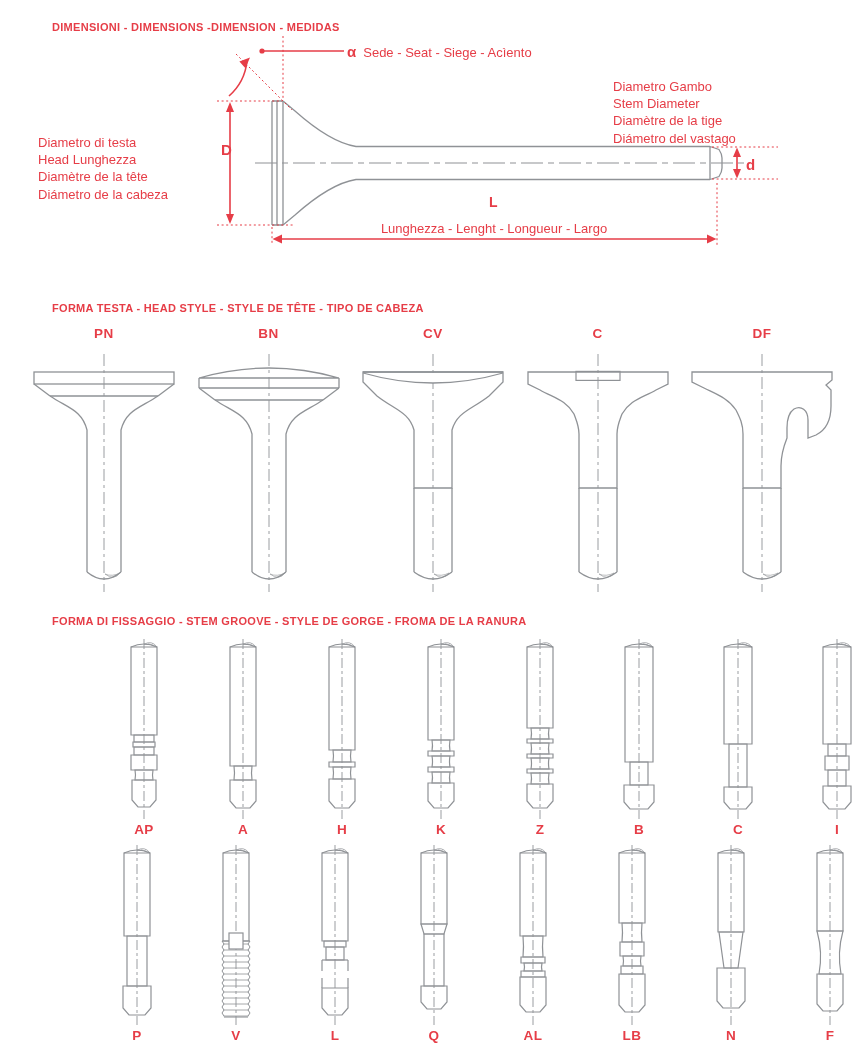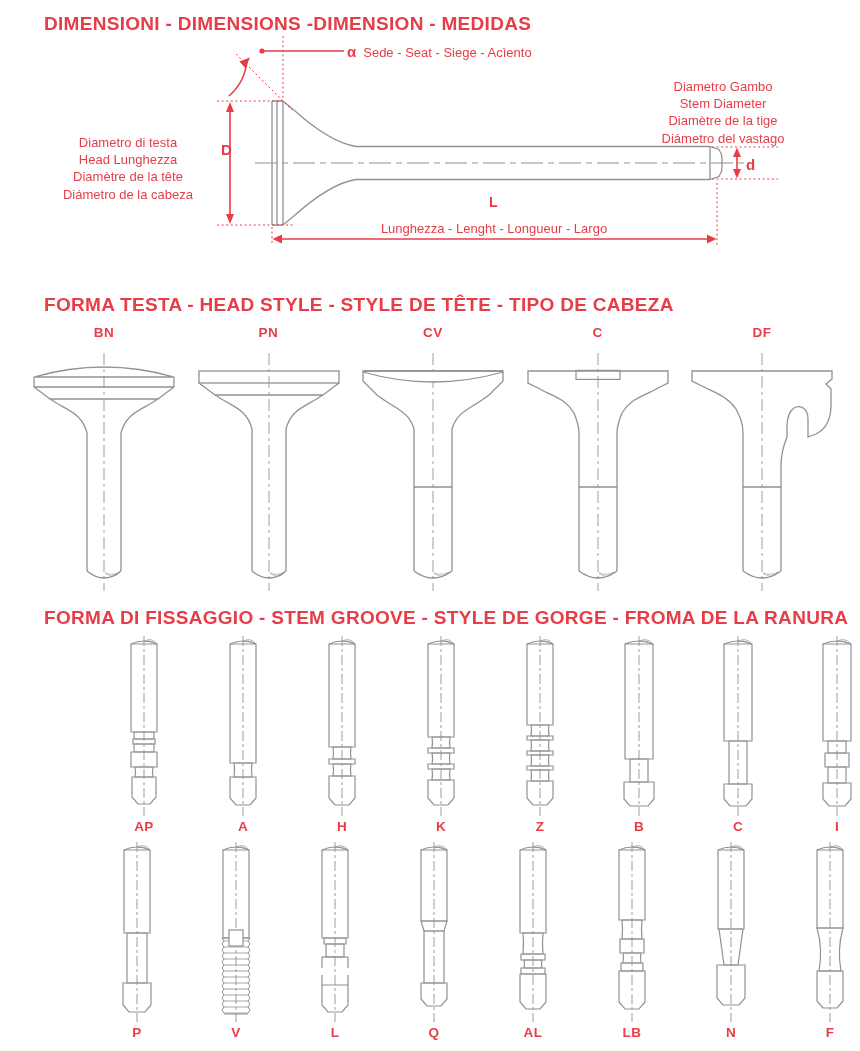--- a/index.html
+++ b/index.html
@@ -4,32 +4,32 @@
 <style>
   :root { --red:#e63d47; --gray:#8f9296; --hatch:#9aa0a4; }
   * { box-sizing:border-box; }
   html,body { margin:0; padding:0; }
   body {
     width:860px; height:1051px; position:relative; background:#fff;
     font-family:"Liberation Sans", sans-serif; overflow:hidden;
   }
   .sec { position:absolute; left:0; right:0; }
   .sec-title {
-    margin:4px; padding-left:40px; font-size:19px; font-weight:700;
+    margin:12px; padding-left:40px; font-size:11px; font-weight:700;
     color:var(--red); letter-spacing:.3px; white-space:nowrap;
   }
   
   #sec-dim { top:0; height:270px; }
   #dim-title { position:absolute; top:9px; left:0; }
   #dim-svg { position:absolute; top:30px; left:0; }
   .gs { stroke:var(--gray); fill:none; }
   .rs { stroke:var(--red); fill:none; }
   .rf { fill:var(--red); stroke:none; }
   .red-label { position:absolute; color:var(--red); font-size:13px; line-height:17.2px; }
-  .rl-right { text-align:center; }
+  .rl-right { text-align:left; }
   .dim-letter { position:absolute; color:var(--red); font-weight:700; font-size:15px; }
   #alpha-row { position:absolute; top:43px; left:347px; display:flex; align-items:baseline; gap:7px; }
   #alpha-row .sym { font-weight:700; font-size:15px; color:var(--red); }
   #alpha-row .txt { font-size:13px; color:var(--red); }
   
   #sec-head { top:290px; height:316px; }
   #head-row { display:flex; justify-content:space-between; padding:0 18px 0 24px; margin-top:9px; }
   .head-fig { width:160px; display:flex; flex-direction:column; align-items:center; }
   .head-fig .code { color:var(--red); font-weight:700; font-size:13.5px; letter-spacing:.5px; height:20px; }
   
@@ -127,41 +127,41 @@
   <div class="dim-letter" style="top:156px; left:746px;">d</div>
   <div class="dim-letter" style="top:194px; left:489px; font-size:14px;">L</div>
   <div class="red-label" style="top:220px; left:294px; width:400px; text-align:center;">Lunghezza - Lenght - Longueur - Largo</div>
 </div>
 
 <div class="sec" id="sec-head">
   <h2 class="sec-title">FORMA TESTA - HEAD STYLE - STYLE DE TÊTE - TIPO DE CABEZA</h2>
   <div id="head-row">
 
     <div class="head-fig">
+      <div class="code">PN</div>
+      <svg width="160" height="250" viewBox="0 0 160 250">
+        <line x1="80" y1="8" x2="80" y2="246" class="gs" stroke-width=".9" stroke-dasharray="12 4 3 4"></line>
+        <g class="gs" stroke-width="1.3">
+          <rect x="10" y="26" width="140" height="12" fill="none"></rect>
+          <path d="M10,38 L26,50 M150,38 L134,50 M26,50 H134"></path>
+          <path d="M26,50 C44,62 58,64 63,84 L63,226 M134,50 C116,62 102,64 97,84 L97,226"></path>
+          <path d="M63,226 Q80,240 97,226"></path>
+        </g>
+        <path d="M81,228 Q90,235 96,227 Q88,231 81,228 Z" fill="url(#hp2)" class="gs" stroke-width=".6"></path>
+      </svg>
+    </div>
+
+    <div class="head-fig">
       <div class="code">BN</div>
       <svg width="160" height="250" viewBox="0 0 160 250">
         <line x1="80" y1="8" x2="80" y2="246" class="gs" stroke-width=".9" stroke-dasharray="12 4 3 4"></line>
         <g class="gs" stroke-width="1.3">
           <path d="M10,32 Q80,12 150,32 M10,32 H150 M10,32 V42 M150,32 V42 M10,42 H150"></path>
           <path d="M10,42 L26,54 M150,42 L134,54 M26,54 H134"></path>
           <path d="M26,54 C44,66 58,68 63,88 L63,226 M134,54 C116,66 102,68 97,88 L97,226"></path>
-          <path d="M63,226 Q80,240 97,226"></path>
-        </g>
-        <path d="M81,228 Q90,235 96,227 Q88,231 81,228 Z" fill="url(#hp2)" class="gs" stroke-width=".6"></path>
-      </svg>
-    </div>
-
-    <div class="head-fig">
-      <div class="code">PN</div>
-      <svg width="160" height="250" viewBox="0 0 160 250">
-        <line x1="80" y1="8" x2="80" y2="246" class="gs" stroke-width=".9" stroke-dasharray="12 4 3 4"></line>
-        <g class="gs" stroke-width="1.3">
-          <rect x="10" y="26" width="140" height="12" fill="none"></rect>
-          <path d="M10,38 L26,50 M150,38 L134,50 M26,50 H134"></path>
-          <path d="M26,50 C44,62 58,64 63,84 L63,226 M134,50 C116,62 102,64 97,84 L97,226"></path>
           <path d="M63,226 Q80,240 97,226"></path>
         </g>
         <path d="M81,228 Q90,235 96,227 Q88,231 81,228 Z" fill="url(#hp2)" class="gs" stroke-width=".6"></path>
       </svg>
     </div>
 
     <div class="head-fig">
       <div class="code">CV</div>
       <svg width="160" height="250" viewBox="0 0 160 250">
         <line x1="80" y1="8" x2="80" y2="246" class="gs" stroke-width=".9" stroke-dasharray="12 4 3 4"></line>

